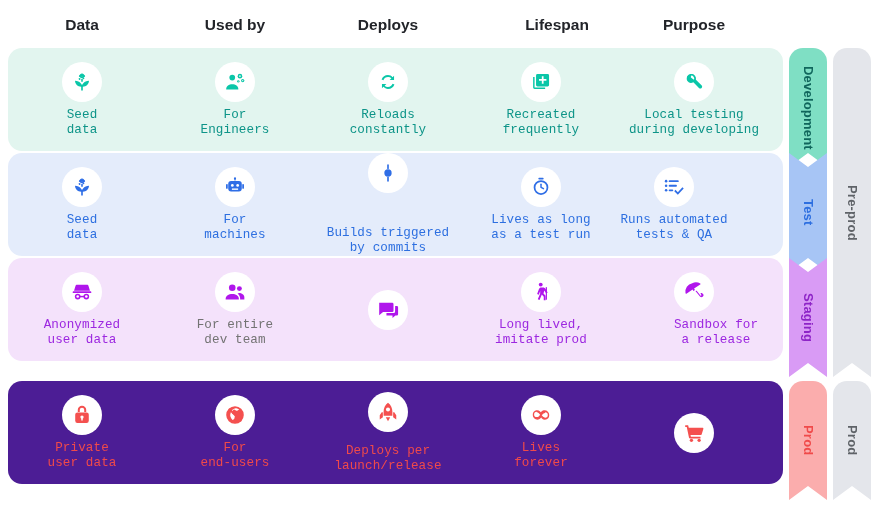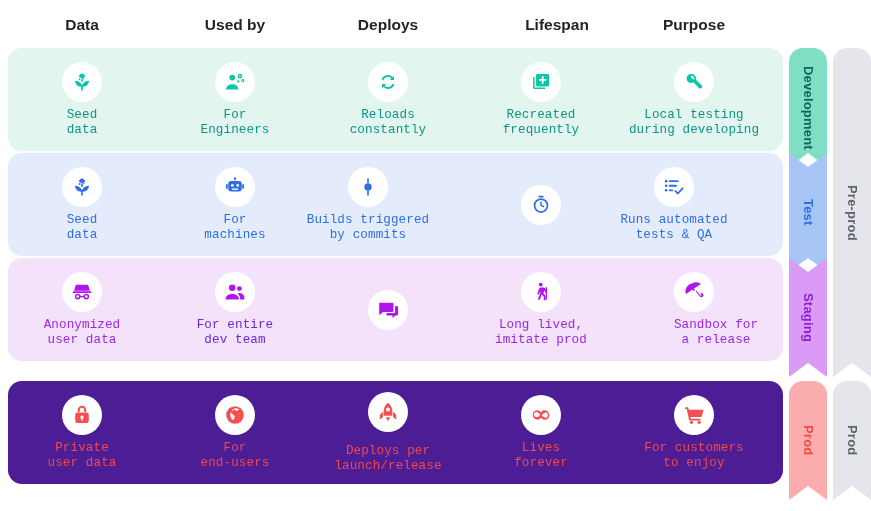--- a/index.html
+++ b/index.html
@@ -158,40 +158,42 @@
               <rect x="2.2" y="8.6" width="1.9" height="5.4" rx=".95"></rect>
               <rect x="19.9" y="8.6" width="1.9" height="5.4" rx=".95"></rect>
               <circle cx="9.1" cy="10.3" r="1.5" fill="#fff"></circle>
               <circle cx="14.9" cy="10.3" r="1.5" fill="#fff"></circle>
               <path d="M8.6 13.6h6.8v1.5H8.6z" fill="#fff"></path>
             </svg>
           </div>
           <div class="cell-label" style="color: rgb(45, 111, 224);">For
 machines</div>
         </div>
-        <div class="cell" style="left: 360px;">
+        <div class="cell" style="left: 380px; justify-content: space-between;">
           <div class="ico-bubble">
             <svg width="22" height="22" viewBox="0 0 24 24" fill="#2f6ee6">
               <rect x="11.1" y="2.4" width="1.8" height="5.6" rx=".9"></rect>
               <rect x="11.1" y="16" width="1.8" height="5.6" rx=".9"></rect>
               <circle cx="12" cy="12" r="4"></circle>
             </svg>
           </div>
           <div class="cell-label" style="color: rgb(45, 111, 224);">Builds triggered
 by commits</div>
         </div>
         <div class="cell" style="left: 533px;">
           <div class="ico-bubble">
             <svg width="22" height="22" viewBox="0 0 24 24" fill="#2f6ee6">
               <rect x="9.1" y="1.9" width="5.8" height="1.9" rx=".95"></rect>
               <path d="M12 4.6a8 8 0 108 8 8 8 0 00-8-8zm0 1.9a6.1 6.1 0 11-6.1 6.1A6.1 6.1 0 0112 6.5z"></path>
               <rect x="11.2" y="8.1" width="1.6" height="5" rx=".8"></rect>
               <rect x="11.9" y="11.5" width="4" height="1.6" rx=".8" transform="rotate(30 12 12.3)"></rect>
             </svg>
           </div>
+          <div class="cell-label" style="color: rgb(45, 111, 224);">Lives as long
+as a test run</div>
         </div>
         <div class="cell" style="left: 666px;">
           <div class="ico-bubble">
             <svg width="22" height="22" viewBox="0 0 24 24" fill="#2f6ee6">
               <circle cx="3.4" cy="5.6" r="1.4"></circle>
               <rect x="6.2" y="4.6" width="11" height="2" rx="1"></rect>
               <circle cx="3.4" cy="10.6" r="1.4"></circle>
               <rect x="6.2" y="9.6" width="9" height="2" rx="1"></rect>
               <circle cx="3.4" cy="15.6" r="1.4"></circle>
               <rect x="6.2" y="14.6" width="5" height="2" rx="1"></rect>
@@ -220,21 +222,21 @@
         </div>
         <div class="cell" style="left: 227px;">
           <div class="ico-bubble">
             <svg width="22" height="22" viewBox="0 0 24 24" fill="#b016ec">
               <circle cx="9" cy="7.4" r="3.6"></circle>
               <path d="M1.8 19.4c0-3.3 3.3-5.2 7.2-5.2s7.2 1.9 7.2 5.2v.8H1.8z"></path>
               <circle cx="16.8" cy="8.3" r="2.7"></circle>
               <path d="M16.3 13.1c3.1.1 5.9 1.8 5.9 4.6v2.5h-4.6v-1.3c0-2.2-1.1-3.9-2.8-5z"></path>
             </svg>
           </div>
-          <div class="cell-label" style="color: #6d28d9;">For entire
+          <div class="cell-label" style="color: #737373;">For entire
 dev team</div>
         </div>
         <div class="cell" style="left: 380px;">
           <div class="ico-bubble">
             <svg width="22" height="22" viewBox="0 0 24 24" fill="#b016ec">
               <path d="M2.4 4.2h14.2a1.4 1.4 0 011.4 1.4v7.1a1.4 1.4 0 01-1.4 1.4H6.6l-4.2 3.6z"></path>
               <path d="M19.8 7.6h1.8a1.4 1.4 0 011.4 1.4v7.6a1.4 1.4 0 01-1.4 1.4h-1.5l-3.2 2.8v-2.8h-6.6V15.4h8a1.4 1.4 0 001.4-1.4z"></path>
             </svg>
           </div>
         </div>
@@ -307,22 +309,20 @@
 forever</div>
         </div>
         <div class="cell" style="left: 686px;">
           <div class="ico-bubble">
             <svg width="22" height="22" viewBox="0 0 24 24" fill="#f4504f">
               <path d="M2.4 3.6h3.2l.7 2.8h14.9c.7 0 1.2.6 1 1.3l-1.8 5.6a1.5 1.5 0 01-1.4 1H8.2l.4 1.7h10.5v1.9H7.8a1.4 1.4 0 01-1.3-1.1L4.1 5.5H2.4z"></path>
               <circle cx="9.2" cy="20" r="1.8"></circle>
               <circle cx="17.6" cy="20" r="1.8"></circle>
             </svg>
           </div>
-          <div class="cell-label" style="color: rgb(240, 74, 74);">For customers
-to enjoy</div>
         </div>
       </div>
     </div>
   <div id="bars">
       <div class="vbar shape-top rt" style="left: 789px; width: 38px; top: 48px; height: 119px; background: rgb(127, 223, 196);">
         <span class="vtext" style="color: rgb(16, 102, 92);">Development</span>
       </div>
       <div class="vbar shape-mid" style="left: 789px; width: 38px; top: 153px; height: 119px; background: rgb(167, 197, 245);">
         <span class="vtext" style="color: rgb(45, 111, 224);">Test</span>
       </div>

